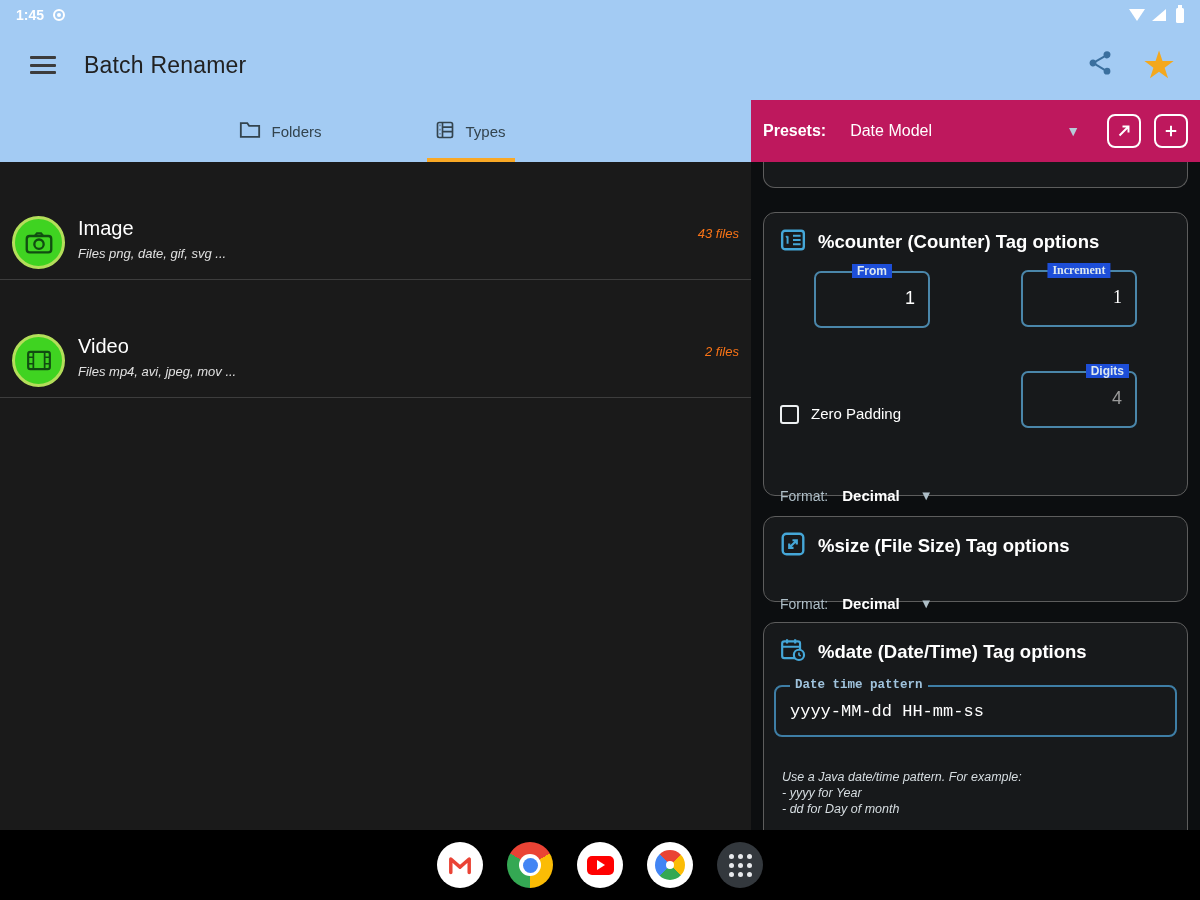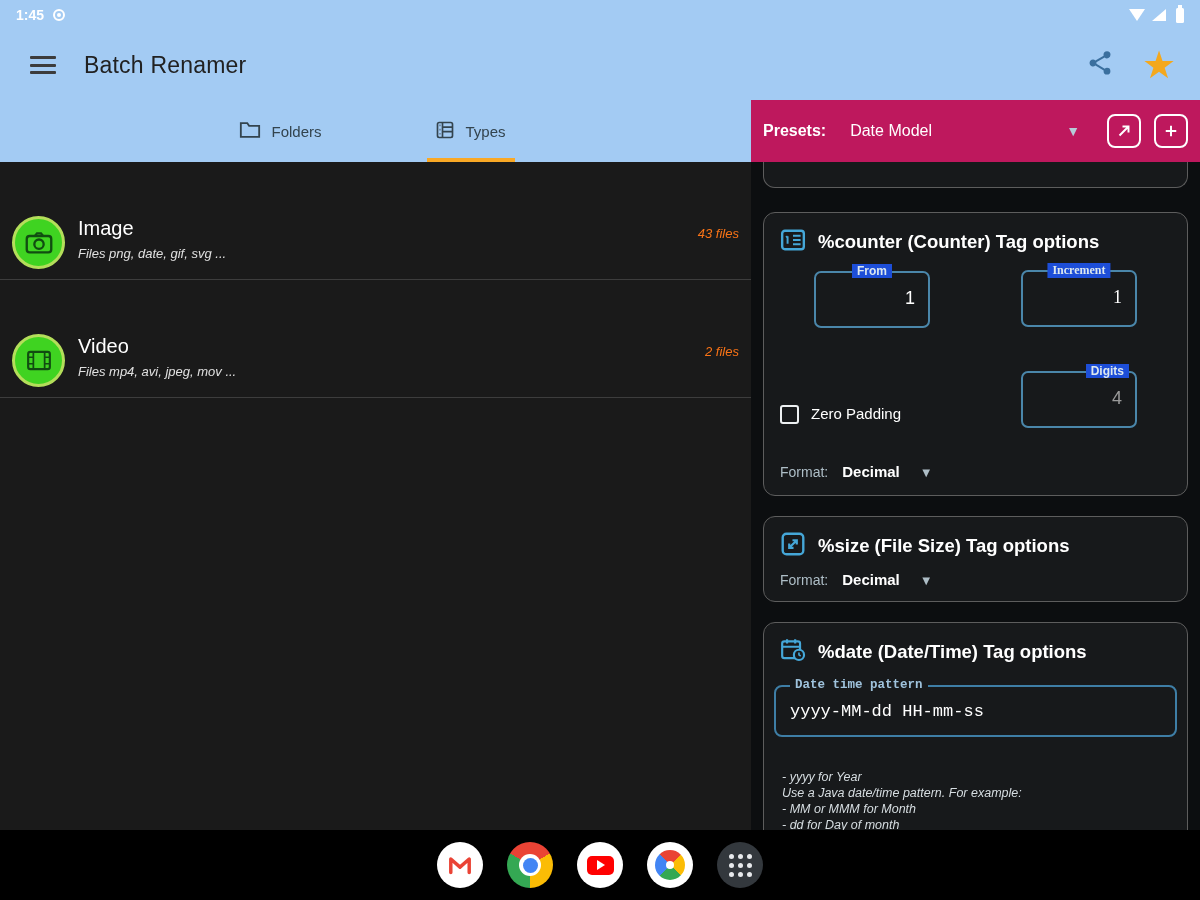--- a/index.html
+++ b/index.html
@@ -78,21 +78,21 @@
   .m-value{ position:absolute; right:13px; top:15px; font-size:18px; color:#fff;}
   .m-value-dim{ color:#9a9a9a; }
   .f-from{ top:58px; left:50px; }
   .f-increment{ top:57px; left:257px;font-family:Liberation Serif, serif; }
   .f-digits{ top:158px; left:257px; }
 
   .check-row{ position:absolute; top:192px; left:16px; display:flex; align-items:flex-start; gap:12px; cursor:pointer;}
   .checkbox{ width:19px; height:19px; border:2.5px solid #eceff1; border-radius:3px; background:transparent;}
   .check-label{ color:#fff; font-size:15px; }
 
-  .format-row{ position:absolute; left:16px; display:flex; align-items:flex-end; }
+  .format-row{ position:absolute; left:16px; display:flex; align-items:center;margin-top:24px; }
   .format-row-counter{ top:250px; }
   .format-row-size{ top:54px; }
   .format-label{ color:#aebec7; font-size:14px; }
   .format-value{ color:#fff; font-size:15px; font-weight:bold; margin-left:14px; cursor:pointer;}
   .format-caret{ color:#aebec7; font-size:13px; margin-left:20px; cursor:pointer;}
 
   .pattern-field{ position:absolute; top:62px; left:10px; right:10px; height:52px;
         border:2.5px solid #3e7ea6; border-radius:8px;font-family:Liberation Mono, monospace;}
   .pattern-label{ position:absolute; top:-9px; left:14px; font-size:12.5px; font-weight:bold;
         color:#9fc3dd; background:#17191b; padding:0 5px;}
@@ -290,23 +290,22 @@
         </span>
         <span class="card-title">%date (Date/Time) Tag options</span>
       </div>
 
       <div class="pattern-field">
         <span class="pattern-label">Date time pattern</span>
         <span class="pattern-value">yyyy-MM-dd HH-mm-ss</span>
       </div>
 
       <div class="date-help">
+        <div>Use a Java date/time pattern. For example:</div>
         <div>- yyyy for Year</div>
-        <div>Use a Java date/time pattern. For example:</div>
-        <div>- MM or MMM for Month</div>
         <div>- dd for Day of month</div>
       </div>
     </div>
 
   </div>
 </div>
 
 <div class="dock">
   <div class="dock-icon ic-gmail">
     <svg width="26" height="22" viewBox="0 0 24 20">

